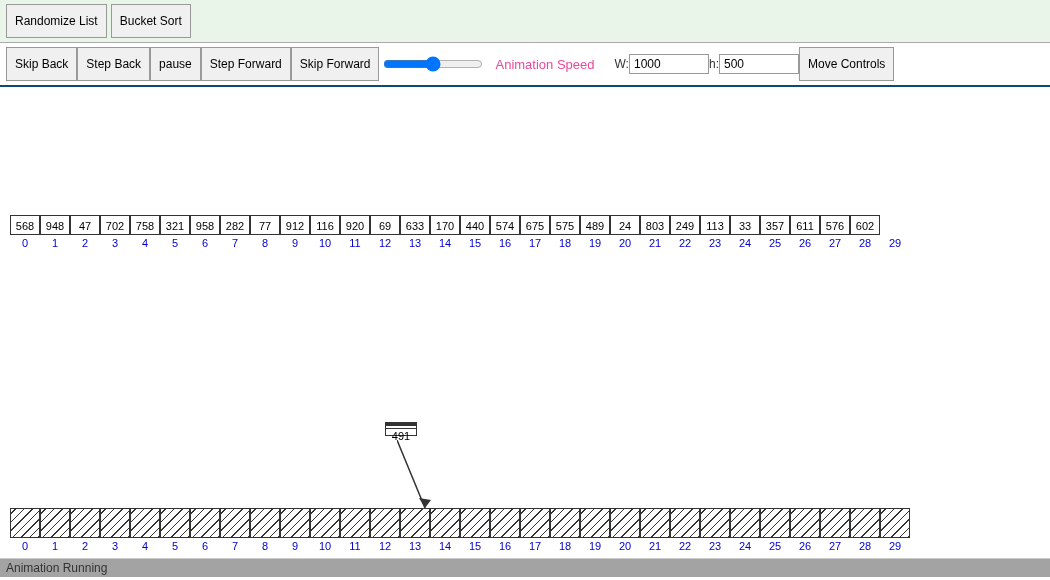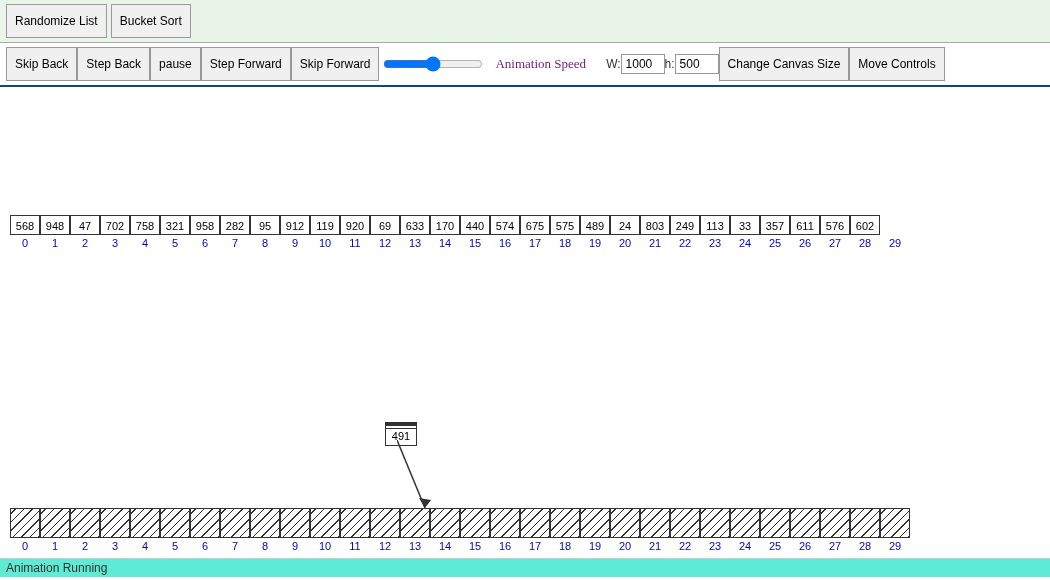--- a/index.html
+++ b/index.html
@@ -34,33 +34,32 @@
 
     button {
       padding: 9px 8px;
       font-size: 12px;
       cursor: pointer;
       border: 1px solid #999;
       background: #f0f0f0;
     }
 
     .speed-label {
-      color: #701a75;
+      color: #ec4899;
       font-size: 13px;
       margin-left: 8px;
-      font-family: Liberation Serif, serif;
     }
 
     .speed-slider {
       width: 100px;
       margin: 0 4px;
     }
 
     .canvas-input {
-      width: 44px;
+      width: 80px;
       border: 1px solid #999;
       padding: 2px 4px;
       font-size: 12px;
     }
 
     .label-wh {
       font-size: 12px;
       color: #333;
     }
 
@@ -149,21 +148,21 @@
 
     
     #pointer {
       position: absolute;
       top: 335px;
       left: 385px;
     }
 
     .pointer-box {
       width: 32px;
-      height: 24px;
+      height: 14px;
       border: 1px solid #333;
       background: #fff;
       text-align: center;
       font-size: 11px;
       line-height: 18px;
       position: relative;
     }
 
     .pointer-box::before {
       content: '';
@@ -171,21 +170,21 @@
       top: 0; left: 0; right: 0;
       border-top: 3px solid #333;
     }
 
     
     #status-bar {
       position: absolute;
       bottom: 0;
       left: 0;
       width: 100%;
-      background: #5eead4;
+      background: #a3a3a3;
       padding: 2px 6px;
       font-size: 12px;
       color: #333;
       border-top: 1px solid #ccc;
     }
   </style>
 </head>
 <body>
 
 <div id="toolbar">
@@ -201,39 +200,38 @@
   <button>Skip Forward</button>
 
   <input type="range" class="speed-slider" min="0" max="100" value="50" style="">
   <span class="speed-label">Animation Speed</span>
 
   <span style="margin-left:20px;" class="label-wh">W:</span>
   <input type="text" class="canvas-input" value="1000" style="">
   <span class="label-wh">h:</span>
   <input type="text" class="canvas-input" value="500" style="">
 
-  <button>Change Canvas Size</button>
   <button>Move Controls</button>
 </div>
 
 <div id="main-area">
 
   <div id="array-row">
     <div class="array-cells" id="array-cells-row">
     <div class="cell">568</div>
         <div class="cell">948</div>
         <div class="cell">47</div>
         <div class="cell">702</div>
         <div class="cell">758</div>
         <div class="cell">321</div>
         <div class="cell">958</div>
         <div class="cell">282</div>
-        <div class="cell">95</div>
+        <div class="cell">77</div>
         <div class="cell">912</div>
-        <div class="cell">119</div>
+        <div class="cell">116</div>
         <div class="cell">920</div>
         <div class="cell">69</div>
         <div class="cell">633</div>
         <div class="cell">170</div>
         <div class="cell">440</div>
         <div class="cell">574</div>
         <div class="cell">675</div>
         <div class="cell">575</div>
         <div class="cell">489</div>
         <div class="cell">24</div>

